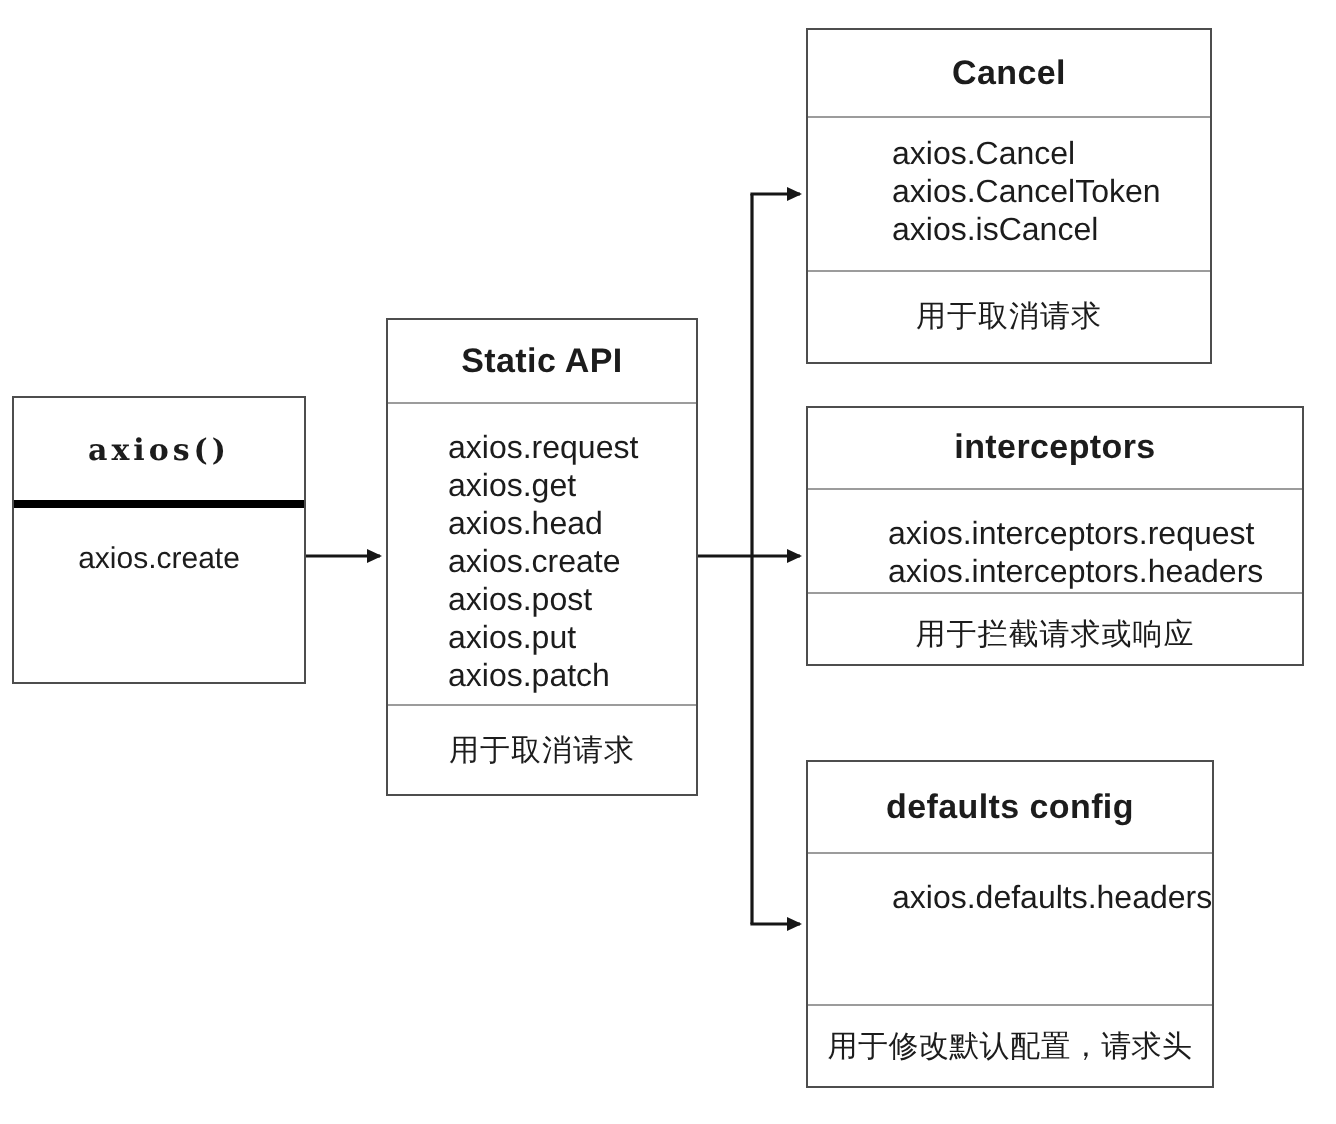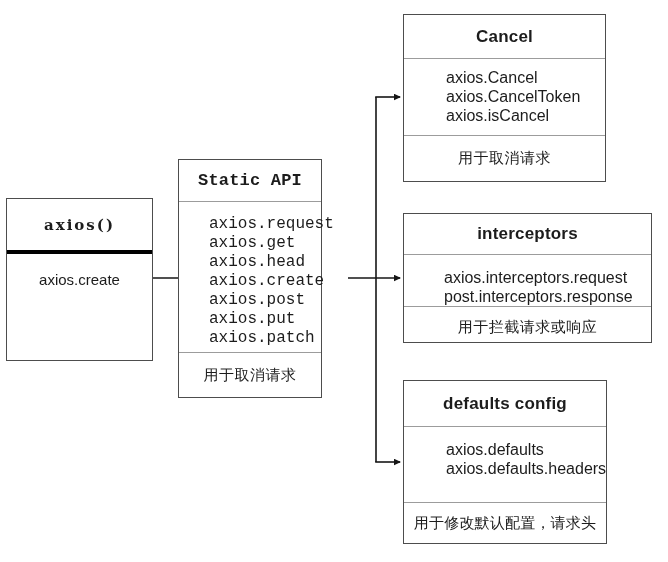--- a/index.html
+++ b/index.html
@@ -85,26 +85,26 @@
         <path d="M0,0 L7.5,3.5 L0,7 Z" fill="#161616"></path>
       </marker>
     </defs>
     <line x1="153" y1="278" x2="190" y2="278" stroke-width="1.6" marker-end="url(#arrow)" stroke="#161616"></line>
     <line x1="348" y1="278" x2="400" y2="278" stroke-width="1.6" marker-end="url(#arrow)" stroke="#161616"></line>
     <line x1="376" y1="97" x2="376" y2="462" stroke-width="1.6" stroke="#161616"></line>
     <line x1="375.2" y1="97" x2="400" y2="97" stroke-width="1.6" marker-end="url(#arrow)" stroke="#161616"></line>
     <line x1="375.2" y1="462" x2="400" y2="462" stroke-width="1.6" marker-end="url(#arrow)" stroke="#161616"></line>
   </svg>
 
-  <div class="node" style="left:6px; top:198px; width:147px; height:163px;">
+  <div class="node" style="left:6px; top:198px; width:147px; height:144px;">
     <div class="row hdr hdr-serif" style="height:51px;">axios()</div>
     <div class="row mid-center" style="height:55px;">axios.create</div>
   </div>
 
-  <div class="node" style="left:178px; top:159px; width:144px; height:239px;font-family:Liberation Mono, monospace;">
+  <div class="node" style="left:193px; top:159px; width:156px; height:239px;">
     <div class="row hdr" style="height:41px;">Static API</div>
     <div class="items" style="padding:13px 0 0 30px;">
       <div class="item">axios.request</div>
       <div class="item">axios.get</div>
       <div class="item">axios.head</div>
       <div class="item">axios.create</div>
       <div class="item">axios.post</div>
       <div class="item">axios.put</div>
       <div class="item">axios.patch</div>
     </div>
@@ -114,31 +114,30 @@
   <div class="node" style="left:403px; top:14px; width:203px; height:168px;">
     <div class="row hdr" style="height:43px;">Cancel</div>
     <div class="items" style="padding:9px 0 0 42px;">
       <div class="item">axios.Cancel</div>
       <div class="item">axios.CancelToken</div>
       <div class="item">axios.isCancel</div>
     </div>
     <div class="row note" style="height:46px;">用于取消请求</div>
   </div>
 
-  <div class="node" style="left:403px; top:213px; width:249px; height:130px;">
+  <div class="node" style="left:403px; top:203px; width:249px; height:130px;">
     <div class="row hdr" style="height:40px;">interceptors</div>
     <div class="items" style="padding:13px 0 0 40px;">
       <div class="item">axios.interceptors.request</div>
-      <div class="item">post.interceptors.response</div>
+      <div class="item">axios.interceptors.headers</div>
     </div>
     <div class="row note" style="height:42px;">用于拦截请求或响应</div>
   </div>
 
   <div class="node" style="left:403px; top:380px; width:204px; height:164px;">
     <div class="row hdr" style="height:45px;">defaults config</div>
     <div class="items" style="padding:13px 0 0 42px;">
-      <div class="item">axios.defaults</div>
       <div class="item">axios.defaults.headers</div>
     </div>
     <div class="row note" style="height:41px; letter-spacing:0.2px;">用于修改默认配置，请求头</div>
   </div>
 
 </div>
 
 </body></html>

